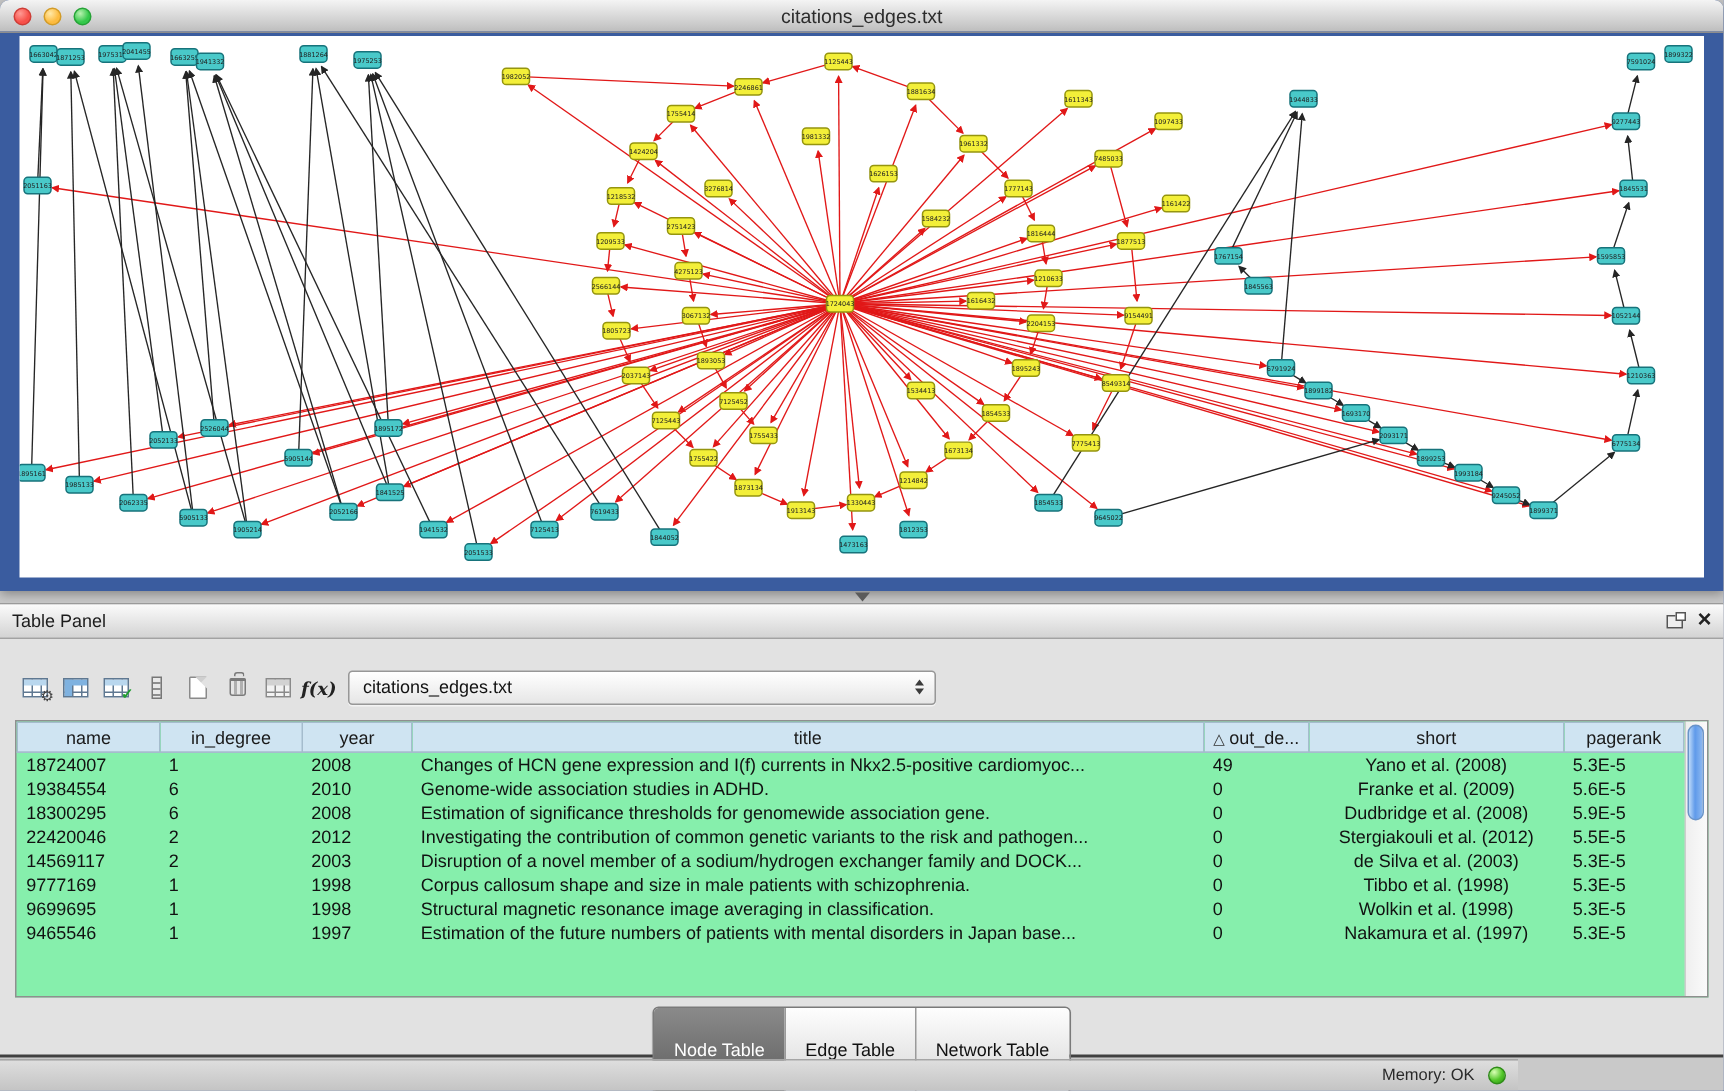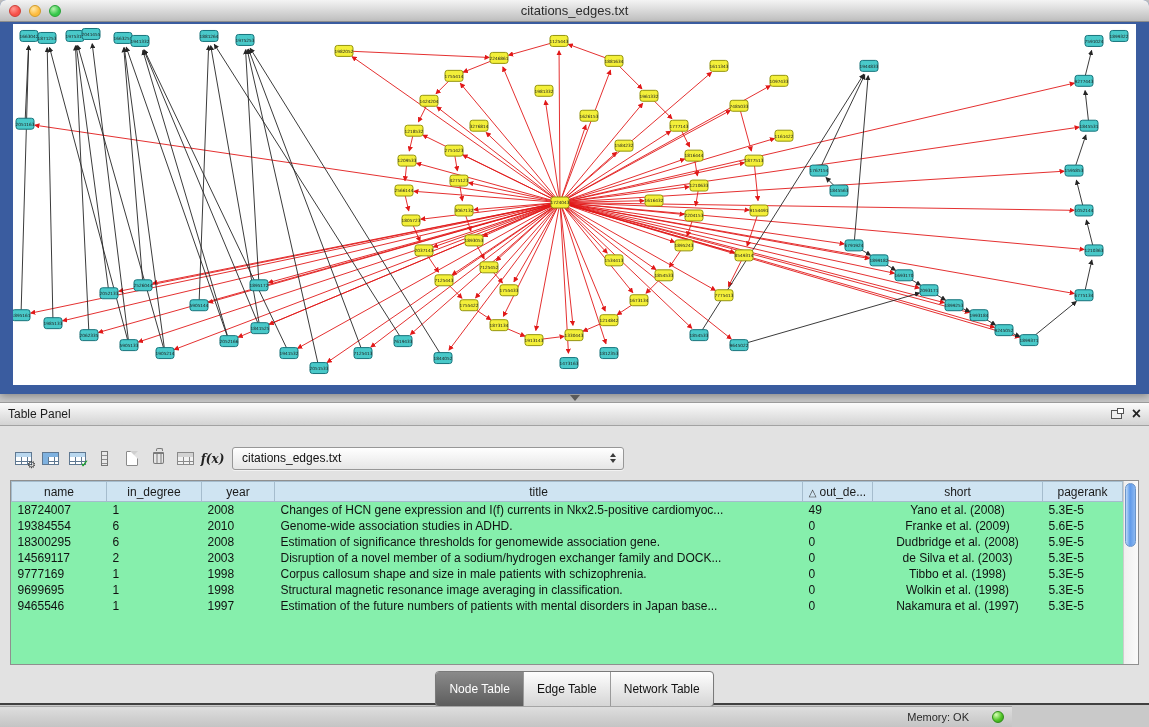--- a/index.html
+++ b/index.html
@@ -98,28 +98,28 @@
   td { height:16px; font-size:12px; color:#111; padding:0 6px; white-space:nowrap; overflow:hidden; }
   td.center { text-align:center; }
   .vscroll { width:15px; border-left:1px solid #cdcdcd; background:linear-gradient(90deg,#efefef,#fafafa); position:relative; }
   .vthumb { position:absolute; top:2px; left:1px; width:11px; height:64px; border-radius:6px;
       border:1px solid #6a94c8; background:linear-gradient(90deg,#bcd9f9,#5f9aea 45%,#8cb8f0); }
 
   
   .tabs { display:flex; justify-content:center; margin-top:6px; }
   .tabseg { display:inline-flex; border:1px solid #7a7a7a; border-radius:4px; overflow:hidden;
       background:linear-gradient(#fefefe,#d5d5d5); box-shadow:0 1px 1px rgba(0,0,0,.15); }
-  .tab { padding:10px 13px; font-size:12px; color:#111; border-left:1px solid #9a9a9a; }
+  .tab { padding:21px 13px; font-size:12px; color:#111; border-left:1px solid #9a9a9a; }
   .tab:first-child { border-left:none; }
   .tab.selected { background:linear-gradient(#8a8a8a,#5d5d5d); color:#fff; }
 
   
   .status-bar { position:absolute; left:0; bottom:0; width:1012px; height:21px;
       background:linear-gradient(#dedede,#c4c4c4); border-top:1px solid #a5a5a5;
-      display:flex; align-items:center; justify-content:flex-end; gap:23px; padding-right:8px; }
+      display:flex; align-items:center; justify-content:flex-end; gap:9px; padding-right:8px; }
   .mem-label { font-size:11px; color:#2a2a2a; }
   .mem-dot { width:12px; height:12px; border-radius:50%; border:1px solid #2e8c17;
       background:radial-gradient(circle at 32% 28%, #d8ffb4, #52c629 55%, #2f9413); }
 </style>
 </head>
 <body>
 
 <div class="app">
 
   <div class="net-window">
@@ -772,20 +772,29 @@
                 <tr>
                   <td>18300295</td>
                   <td>6</td>
                   <td>2008</td>
                   <td>Estimation of significance thresholds for genomewide association gene.</td>
                   <td>0</td>
                   <td class="center">Dudbridge et al. (2008)</td>
                   <td>5.9E-5</td>
                 </tr>
                 <tr>
+                  <td>22420046</td>
+                  <td>2</td>
+                  <td>2012</td>
+                  <td>Investigating the contribution of common genetic variants to the risk and pathogen...</td>
+                  <td>0</td>
+                  <td class="center">Stergiakouli et al. (2012)</td>
+                  <td>5.5E-5</td>
+                </tr>
+                <tr>
                   <td>14569117</td>
                   <td>2</td>
                   <td>2003</td>
                   <td>Disruption of a novel member of a sodium/hydrogen exchanger family and DOCK...</td>
                   <td>0</td>
                   <td class="center">de Silva et al. (2003)</td>
                   <td>5.3E-5</td>
                 </tr>
                 <tr>
                   <td>9777169</td>

